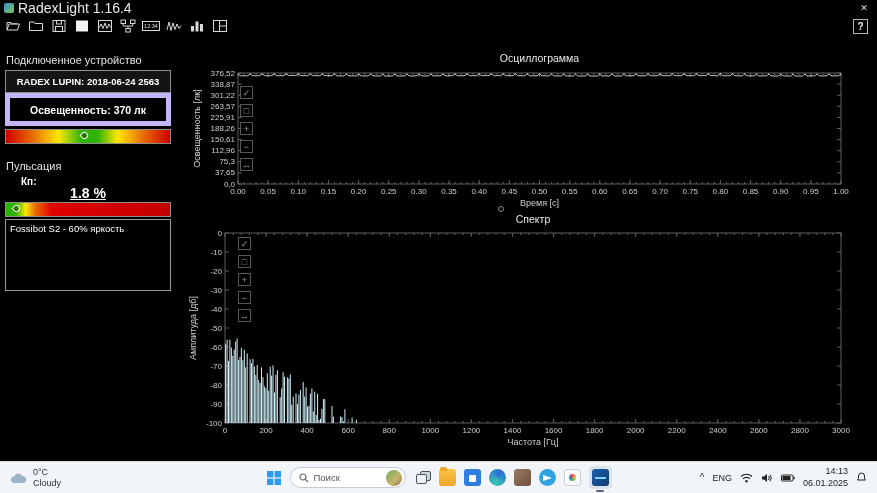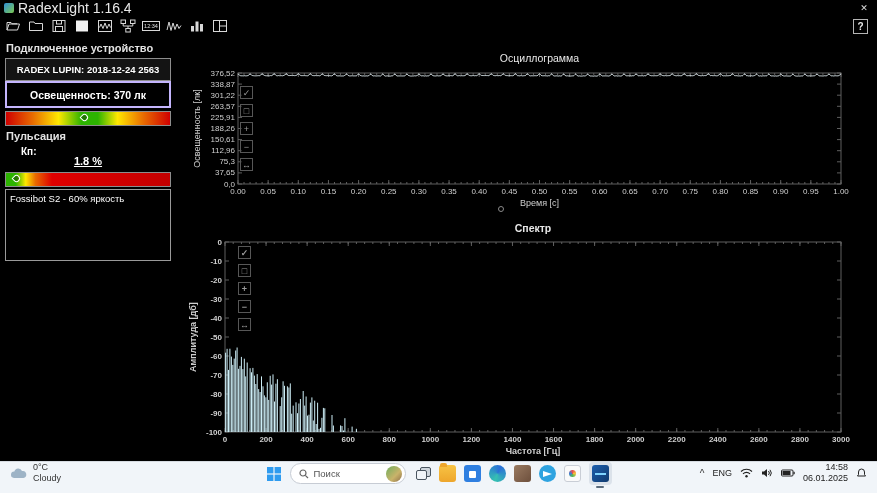--- a/index.html
+++ b/index.html
@@ -18,51 +18,51 @@
   .tbtn svg{display:block;}
   .tb-digits{font-size:5.5px;fill:#e0e0e0;}
   .help-btn{margin-left:auto;margin-right:5px;width:15px;height:15px;border:1px solid #b5b5b5;background:#000;color:#e8e8e8;font-size:10px;font-weight:bold;display:flex;align-items:center;justify-content:center;}
 
   
   .content{display:flex;height:426px;}
   .sidebar{width:176px;box-sizing:border-box;padding:2px 5px 0 5px;flex:none;}
   .charts{position:relative;width:701px;height:426px;flex:none;}
 
   
-  .sb-h{font-size:11px;color:#e3e3e3;margin:4px 0 4px 1px;font-weight:bold;}
+  .sb-h{font-size:11px;color:#e3e3e3;margin:16px 0 4px 1px;font-weight:normal;}
   .device-btn{display:block;width:100%;background:#141414;border:1px solid #8d8d8d;color:#fff;font-weight:bold;font-size:9.5px;padding:5px 1px;text-align:center;font-family:"Liberation Sans",sans-serif;}
-  .value-box{border:2px solid #c4b5fd;padding:6px 1px 5px;font-weight:bold;font-size:10.5px;text-align:center;margin-bottom:3px;}
+  .value-box{border:5px solid #c4b5fd;padding:6px 1px 5px;font-weight:bold;font-size:10.5px;text-align:center;margin-bottom:3px;}
   .gauge{position:relative;height:13px;border:1px solid #8d8d8d;margin-bottom:2px;}
   .gauge.illum{background:linear-gradient(90deg,#cf0000 0%,#e86a00 16%,#ffe800 32%,#2db300 46%,#2db300 56%,#ffe800 68%,#e86a00 84%,#cf0000 100%);}
   .gauge.kp{background:linear-gradient(90deg,#2db300 0%,#2db300 6%,#ffe800 12%,#e86a00 18%,#e00000 28%,#c40000 100%);}
   .marker{position:absolute;top:2px;width:7px;height:7px;border:1px solid #fff;border-radius:50% 50% 50% 0;transform:rotate(45deg);background:rgba(10,10,10,.35);box-sizing:border-box;}
   .kp-row{position:relative;height:26px;}
   .kp-label{position:absolute;left:16px;top:0;font-weight:bold;font-size:10px;}
-  .kp-value{text-align:center;padding-top:9px;font-weight:bold;font-size:11px;text-decoration:underline;}
+  .kp-value{text-align:center;padding-top:9px;font-weight:bold;font-size:14px;text-decoration:underline;}
   .freq-text{text-align:center;font-weight:bold;font-size:10.5px;margin:9px 0 2px;}
   .comments-box{border:1px solid #9a9a9a;height:64px;padding:3px 4px;font-size:9.5px;color:#fff;background:#000;overflow:hidden;}
 
   
   .chart-box{position:absolute;left:4px;}
   #chart1box{top:16px;width:697px;height:160px;text-decoration:underline;}
-  #chart2box{top:184px;width:697px;height:248px;font-weight:bold;}
+  #chart2box{top:175px;width:697px;height:248px;}
   .chart-box svg{display:block;width:100%;height:100%;}
   .ct-title{fill:#e8e8e8;font-size:10.5px;font-family:"Liberation Sans",sans-serif;}
   .ct-lab{fill:#cfcfcf;font-size:8px;font-family:"Liberation Sans",sans-serif;}
   .ct-axlab{fill:#cfcfcf;font-size:9px;font-family:"Liberation Sans",sans-serif;}
   .ct-frame{fill:none;stroke:#5f5f5f;stroke-width:1;}
   .ct-tick{stroke:#5f5f5f;stroke-width:1;}
   .chart-tools{position:absolute;display:flex;flex-direction:column;gap:5px;}
   #tools1{left:60px;top:34px;}
   #tools2{left:58px;top:26px;}
   .ctool{width:13px;height:13px;border:1px solid #575757;color:#9a9a9a;font-size:9px;line-height:12px;text-align:center;background:rgba(0,0,0,.5);box-sizing:border-box;}
   .splitter-grip{position:absolute;left:322px;top:170px;width:4px;height:4px;border:1px solid #8a8a8a;border-radius:50%;}
 
   
-  .taskbar{position:absolute;left:0;bottom:0;width:877px;height:31px;background:#f1f5f9;border-top:1px solid #d6dbe1;display:flex;align-items:flex-start;color:#202020;}
+  .taskbar{position:absolute;left:0;bottom:0;width:877px;height:31px;background:#f1f5f9;border-top:1px solid #d6dbe1;display:flex;align-items:center;color:#202020;}
   .tb-weather{display:flex;align-items:center;gap:5px;padding:0 10px;font-size:9px;color:#333;line-height:1.2;}
   .tb-center{position:absolute;left:50%;transform:translateX(-50%);display:flex;align-items:center;gap:8px;}
   .search-pill{width:116px;height:21px;border-radius:11px;background:#fff;border:1px solid #c7ccd4;display:flex;align-items:center;gap:5px;padding:0 3px 0 8px;font-size:9.5px;color:#555;box-sizing:border-box;}
   .search-thumb{width:16px;height:16px;border-radius:8px;background:linear-gradient(135deg,#6fae5e 0%,#c9b36a 60%,#8d6e4a 100%);margin-left:auto;}
   .appico{width:17px;height:17px;border-radius:3px;position:relative;}
   .taskview{background:transparent;}
   .taskview .sq1{position:absolute;left:2px;top:5px;width:9px;height:8px;border:1.5px solid #4a5560;border-radius:2px;background:#f1f5f9;}
   .taskview .sq2{position:absolute;left:6px;top:2px;width:9px;height:8px;border:1.5px solid #4a5560;border-radius:2px;background:#cfd6dd;}
   .folder{background:linear-gradient(180deg,#f7c344,#eea62c);}
   .folder::before{content:"";position:absolute;left:1px;top:-2px;width:7px;height:4px;border-radius:2px 2px 0 0;background:#eea62c;}
@@ -165,21 +165,21 @@
           </g>
         </svg>
     </button>
     <button class="help-btn">?</button>
   </div>
 
   <div class="content">
 
     <div class="sidebar">
       <div class="sb-h">Подключенное устройство</div>
-      <button class="device-btn">RADEX LUPIN: 2018-12-24 2563</button>
+      <button class="device-btn">RADEX LUPIN: 2018-06-24 2563</button>
 
       <div class="value-box">Освещенность: 370 лк</div>
       <div class="gauge illum">
         <span class="marker" style="left: calc(48% - 4px);"></span>
       </div>
 
       <div class="sb-h">Пульсация</div>
       <div class="kp-row">
         <span class="kp-label">Кп:</span>
         <div class="kp-value">1.8 %</div>
@@ -821,21 +821,21 @@
           </svg>
       </span>
       <span class="trayico">
         <svg width="14" height="8" viewBox="0 0 14 8">
             <rect x="0.5" y="1" width="11.5" height="6" rx="1" fill="none" stroke="#222"></rect>
             <rect x="1.5" y="2" width="8" height="4" fill="#222"></rect>
             <rect x="12.5" y="2.8" width="1.2" height="2.4" fill="#222"></rect>
           </svg>
       </span>
       <div class="clockcol">
-        <div>14:58</div>
+        <div>14:13</div>
         <div>06.01.2025</div>
       </div>
       <span class="trayico">
         <svg width="11" height="11" viewBox="0 0 11 11">
             <path d="M5.5 1 a3 3 0 0 1 3 3 v2.5 l1 1.5 H1.5 l1-1.5 V4 a3 3 0 0 1 3-3 Z" fill="none" stroke="#222" stroke-width="1"></path>
           </svg>
       </span>
     </div>
   </div>
 </div>

